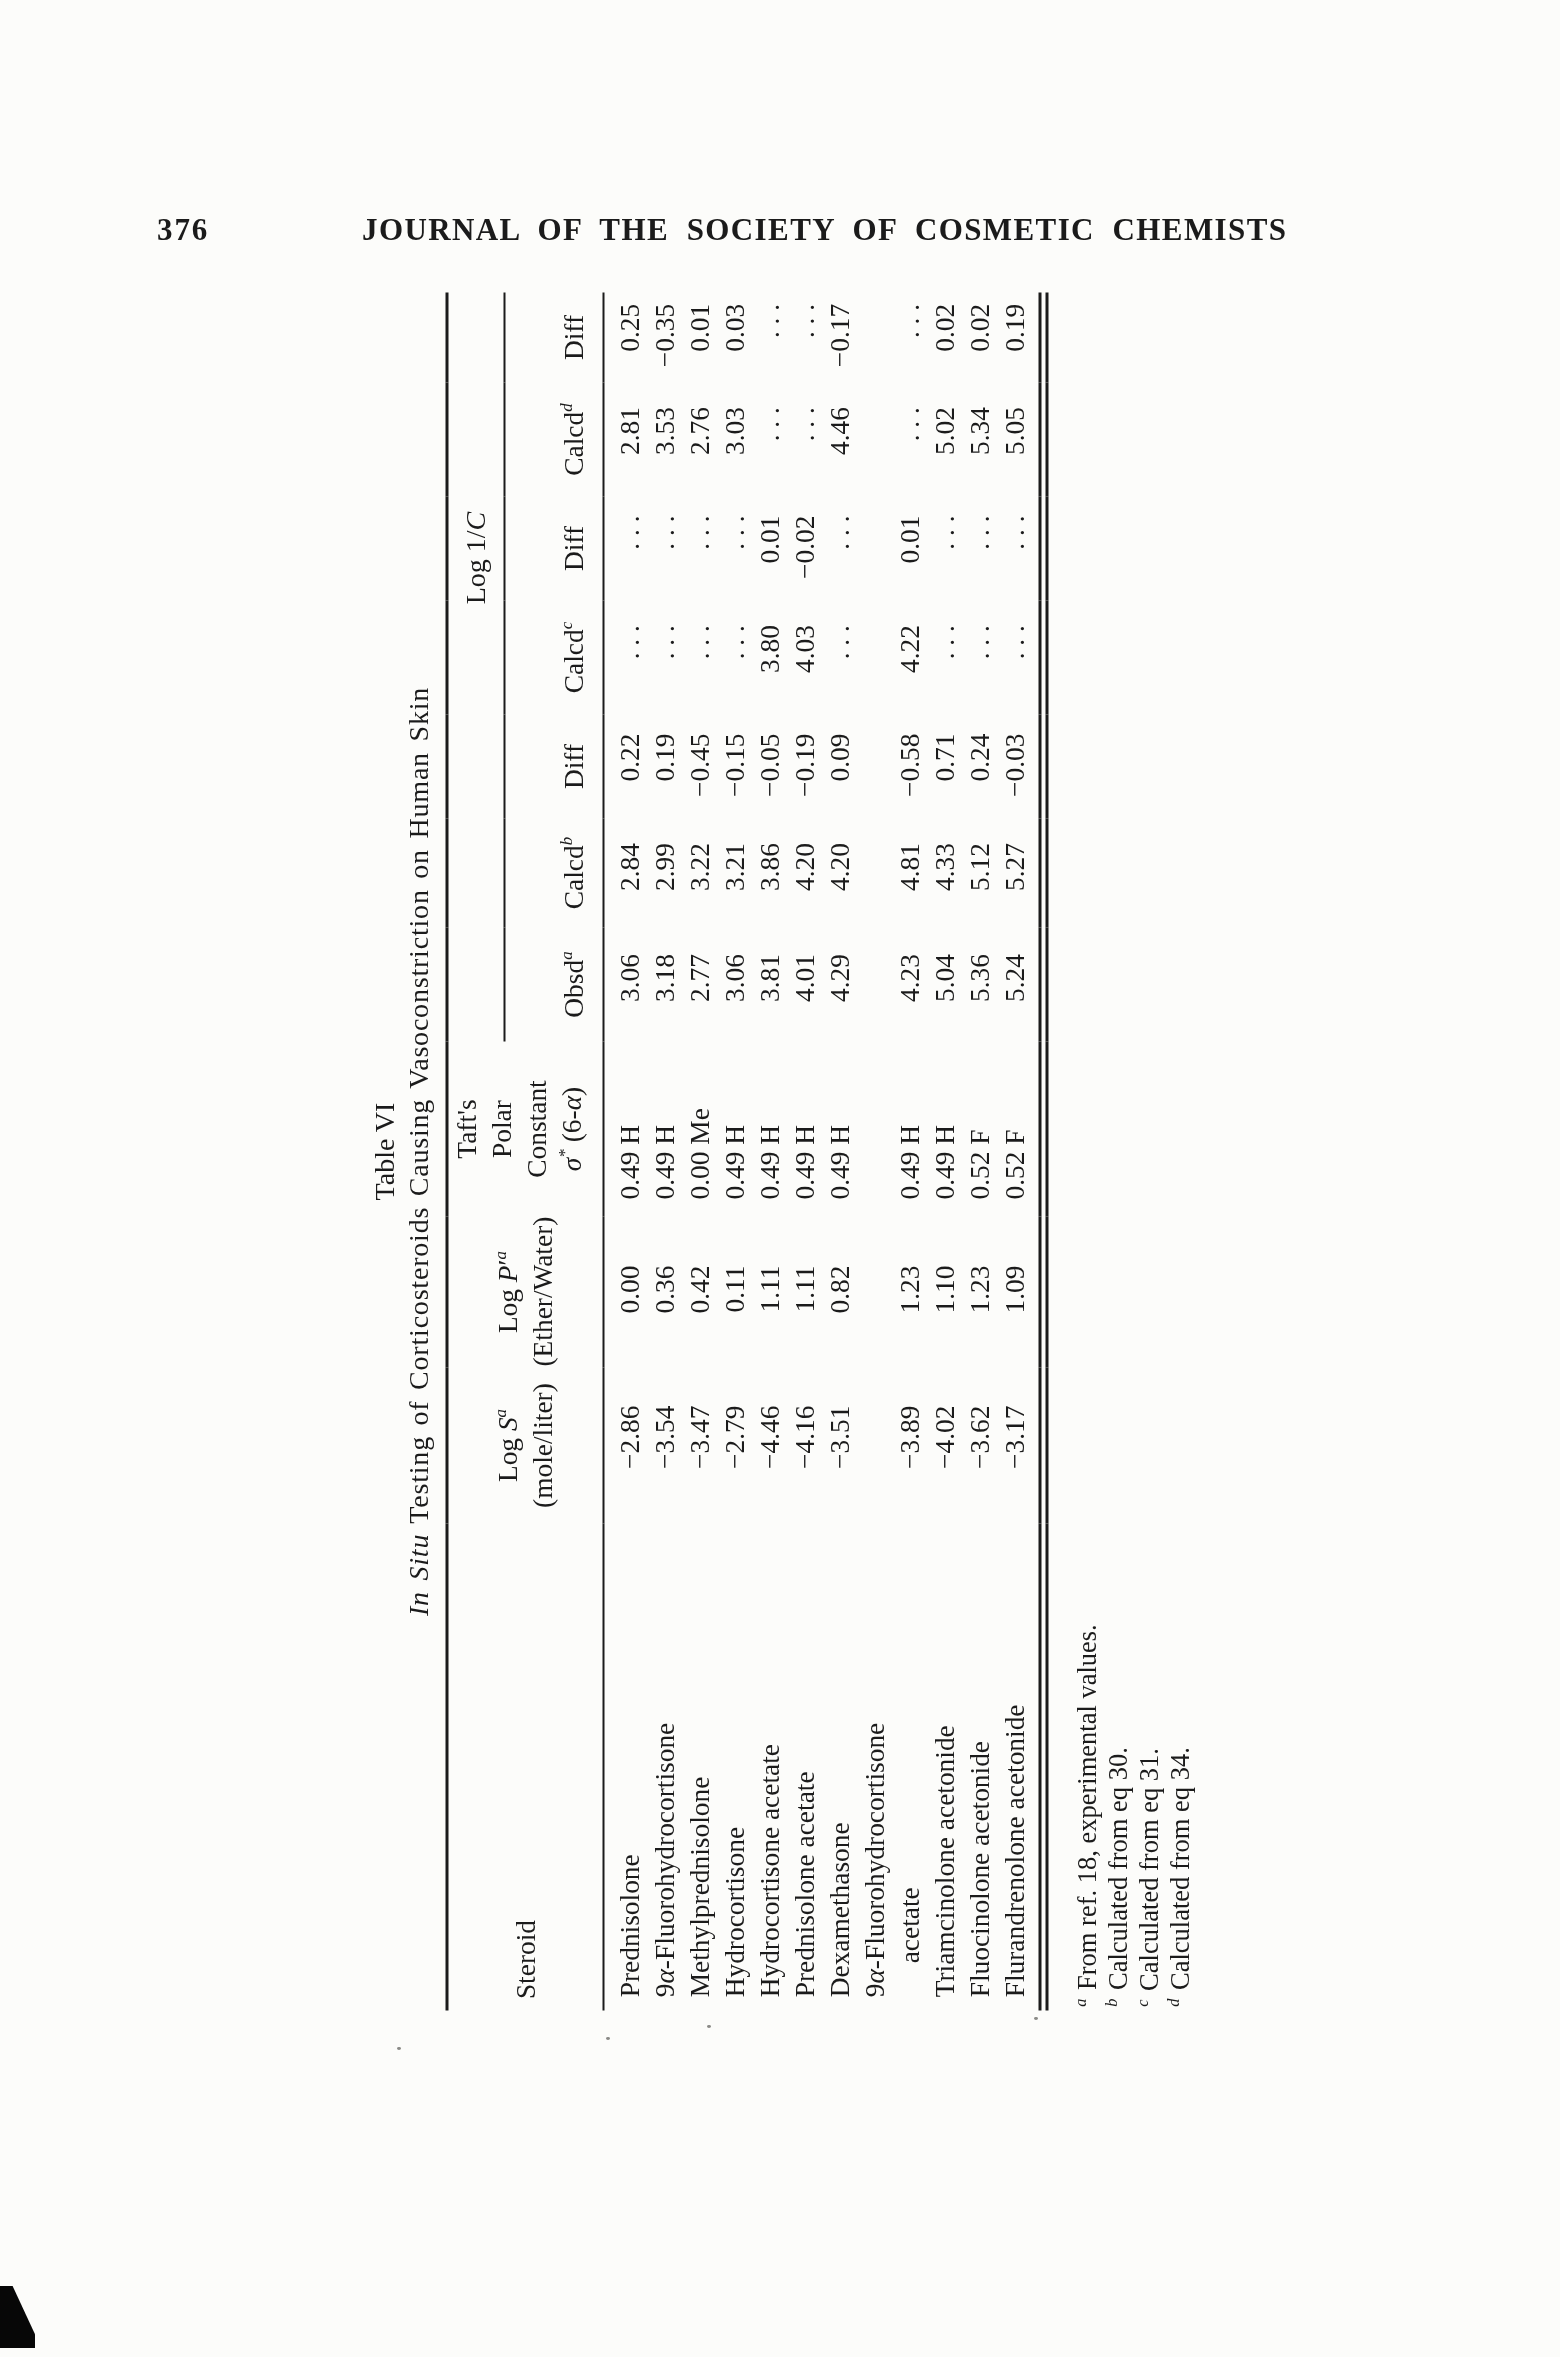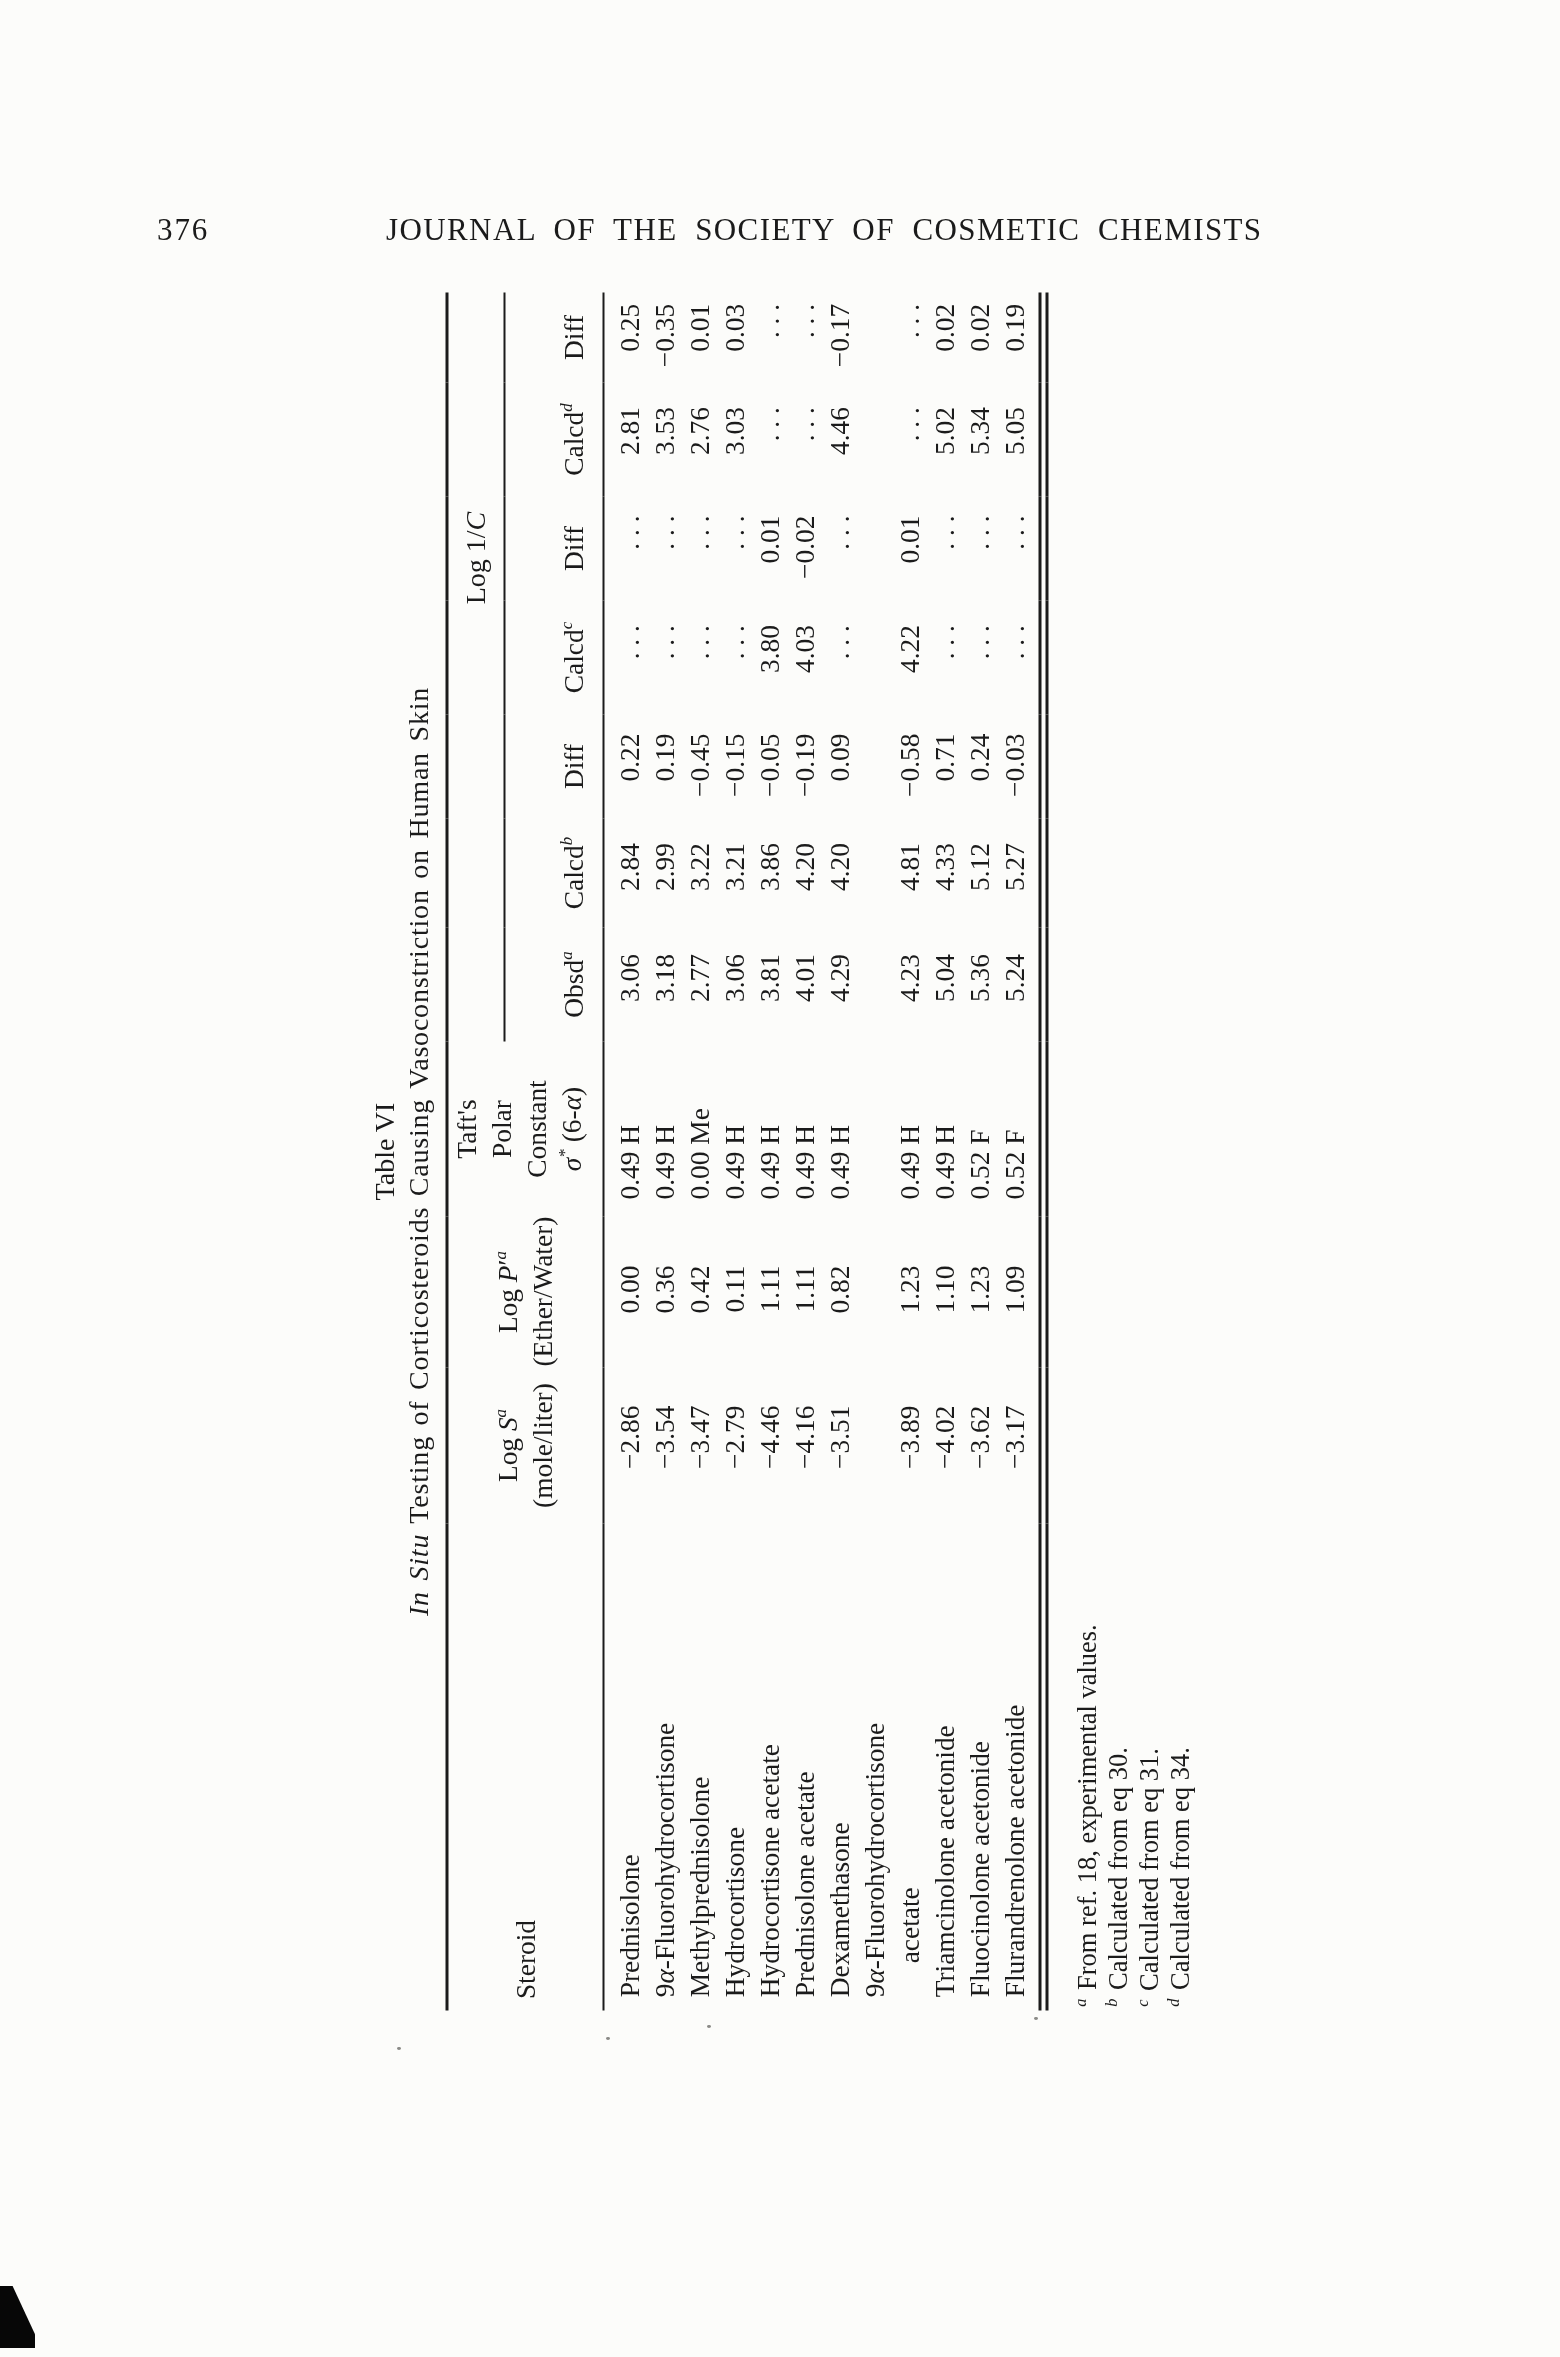--- a/index.html
+++ b/index.html
@@ -9,23 +9,23 @@
   html,body{margin:0;padding:0;background:#ffffff;}
   .page{
     position:relative;
     width:1561px;height:2357px;
     background:var(--paper);
     font-family:"Liberation Serif", serif;
     color:var(--ink);
     overflow:hidden;
   }
   
-  .page-header{position:absolute;left:0;top:212px;width:1561px;height:38px;}
+  .page-header{position:absolute;left:0;top:212px;width:1561px;height:38px;font-weight:bold;}
   .p-num{position:absolute;left:157px;top:0;font-size:31px;letter-spacing:1.9px;}
-  .p-title{position:absolute;left:386px;top:0;font-size:31px;letter-spacing:1.4px;word-spacing:8.5px;white-space:nowrap;}
+  .p-title{position:absolute;left:362px;top:0;font-size:31px;letter-spacing:1.4px;word-spacing:8.5px;white-space:nowrap;}
   
   .rot-wrap{
     position:absolute;left:-62px;top:719px;width:1722px;height:861px;
     transform:rotate(-90deg);
   }
   .block{width:1718px;}
   .t-label{text-align:center;font-size:28px;line-height:32px;margin-bottom:1.9px;}
   .t-title{text-align:center;font-size:28px;line-height:32px;margin-bottom:11.4px;letter-spacing:0.8px;word-spacing:2.8px;}
   .t-title .it{font-style:italic;}
   table{

